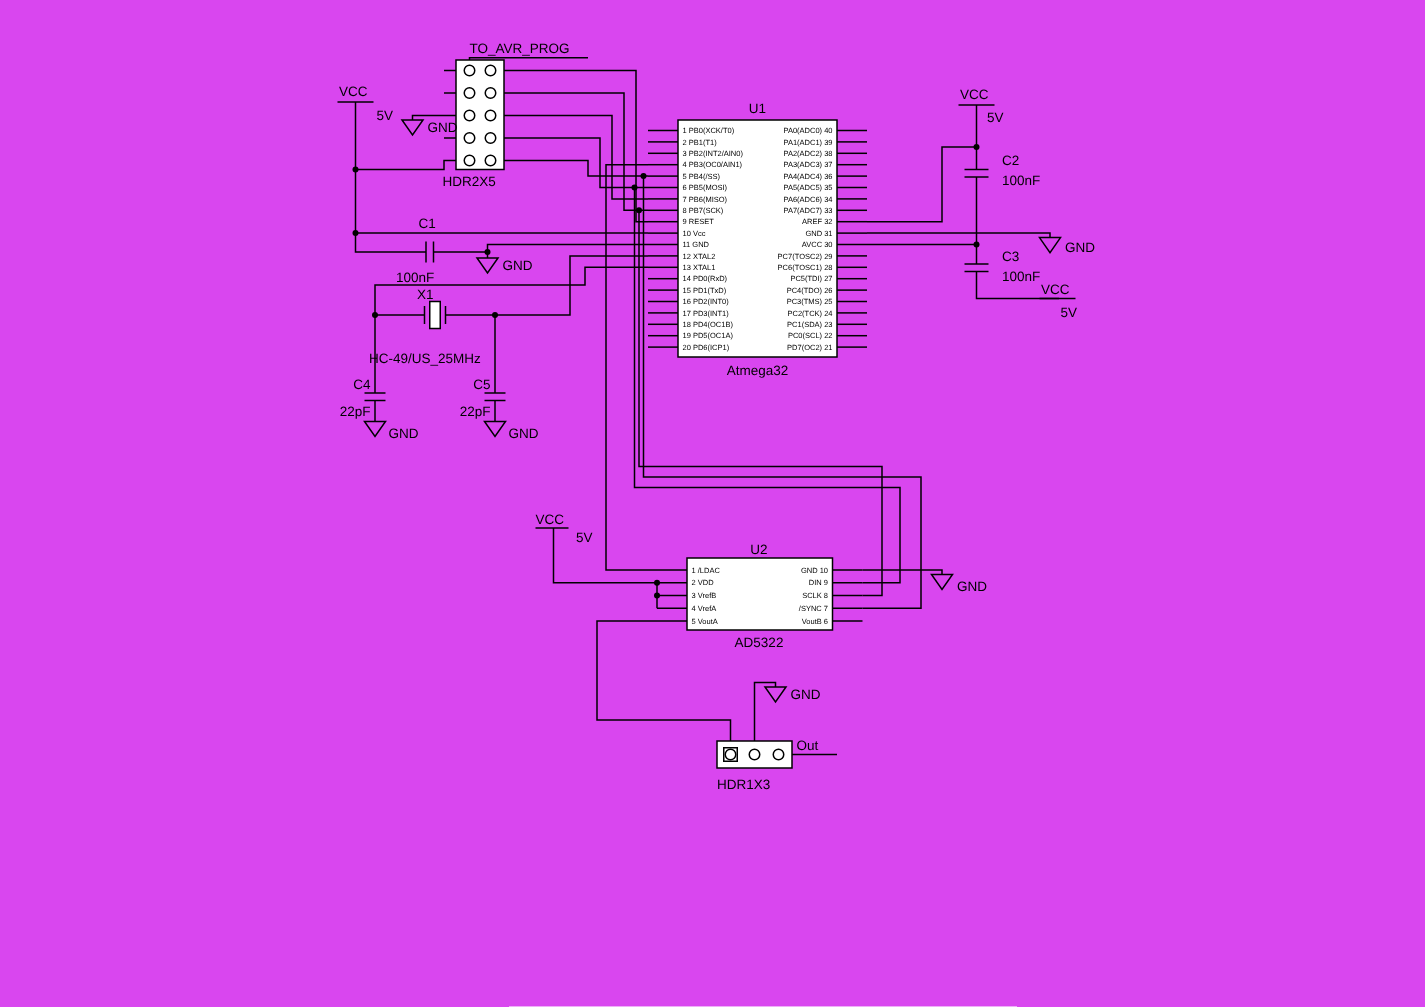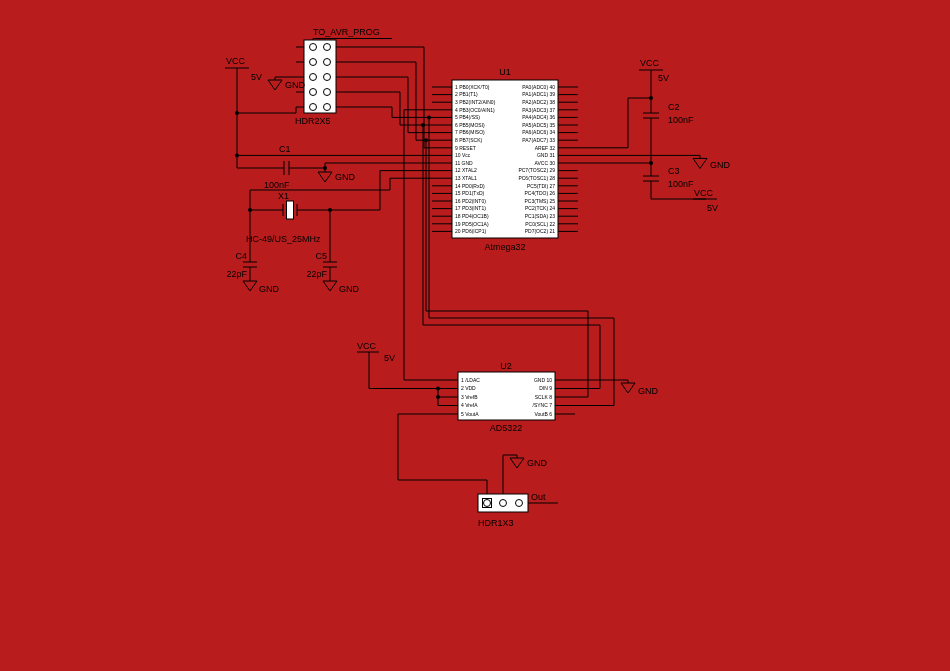--- a/index.html
+++ b/index.html
@@ -1,16 +1,16 @@
 <!DOCTYPE html>
 <html><head>
 <meta charset="utf-8">
 <style>
   html,body{margin:0;padding:0;background:#fff;}
-  .stage{position:relative;width:950px;height:671px;background:#b91c1c;overflow:hidden;}
+  .stage{position:relative;width:950px;height:671px;background:#d946ef;overflow:hidden;}
   svg{display:block;}
   line,polyline,polygon{stroke:#000;stroke-width:1;fill:none;}
   rect{stroke:#000;stroke-width:1;fill:#fff;}
   circle{stroke:#000;stroke-width:1;fill:#fff;}
   circle.dot{fill:#000;stroke:none;}
   text{fill:#000;font-family:"Liberation Sans",sans-serif;}
   .lbl{font-size:9px;}
   .pin{font-size:5px;}
   .mid{text-anchor:middle;}
   .end{text-anchor:end;}

